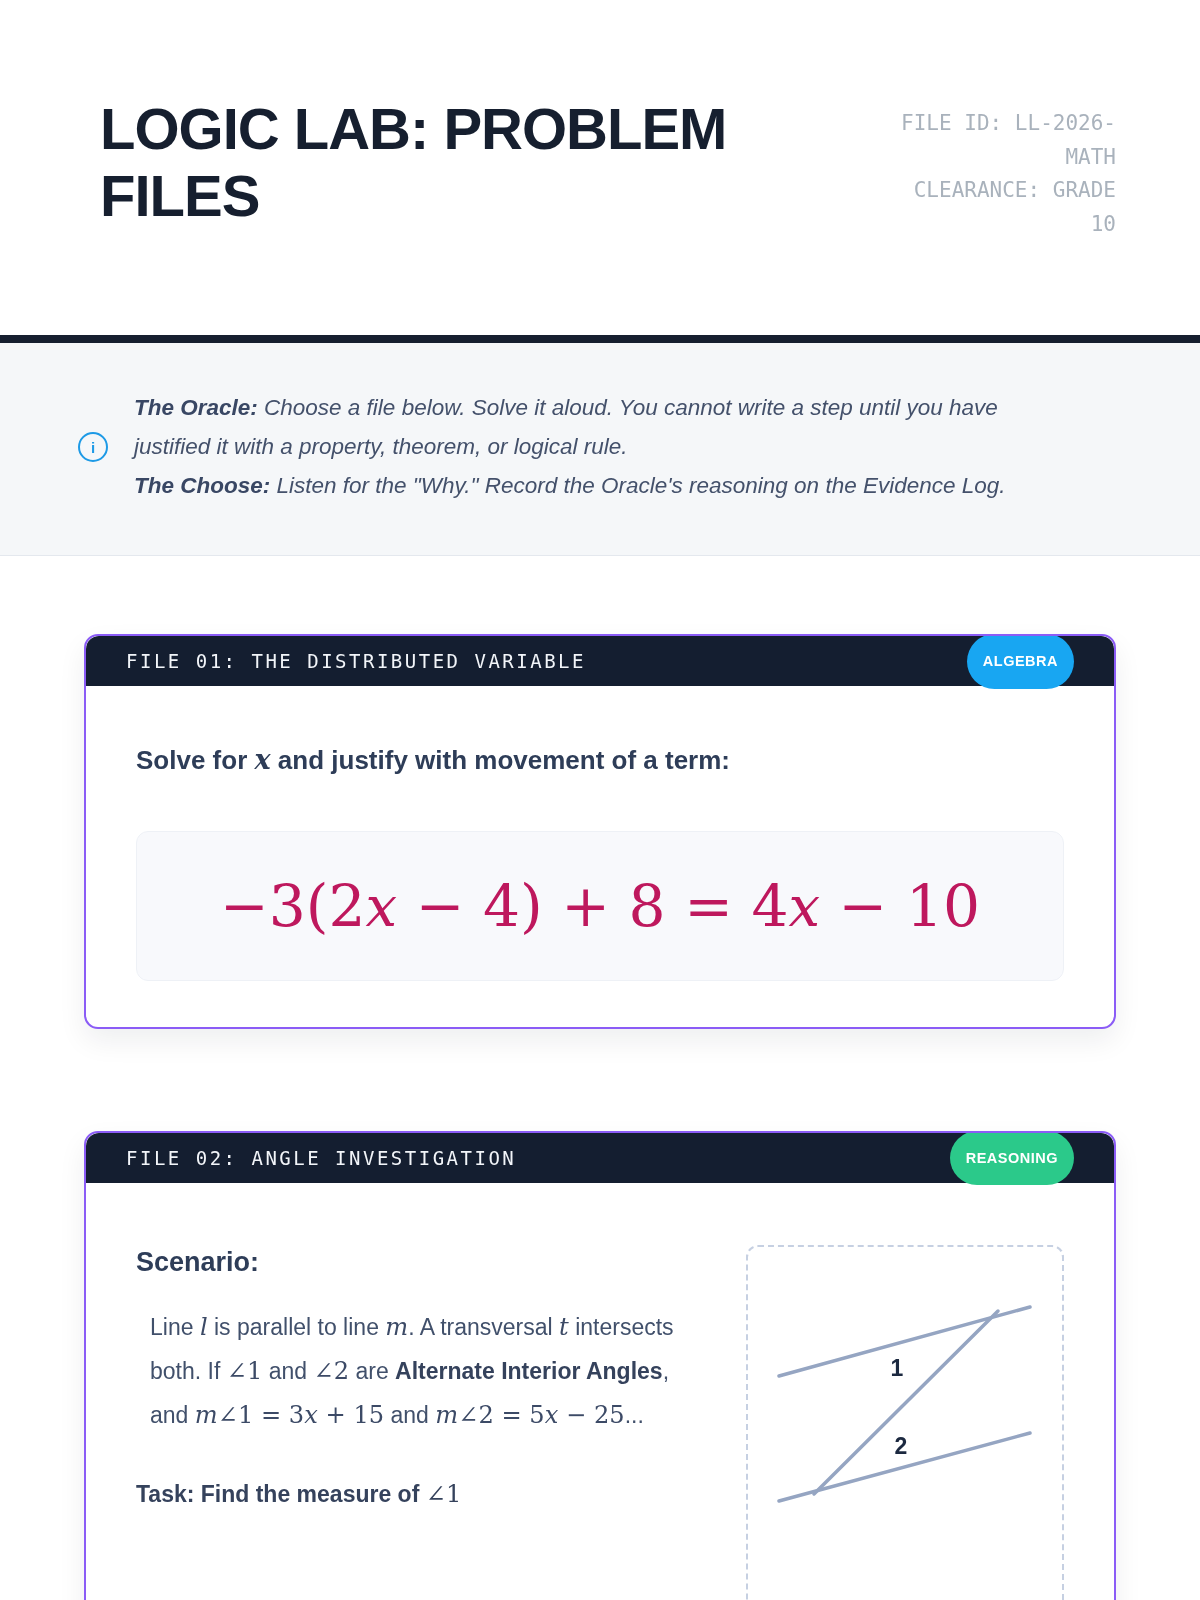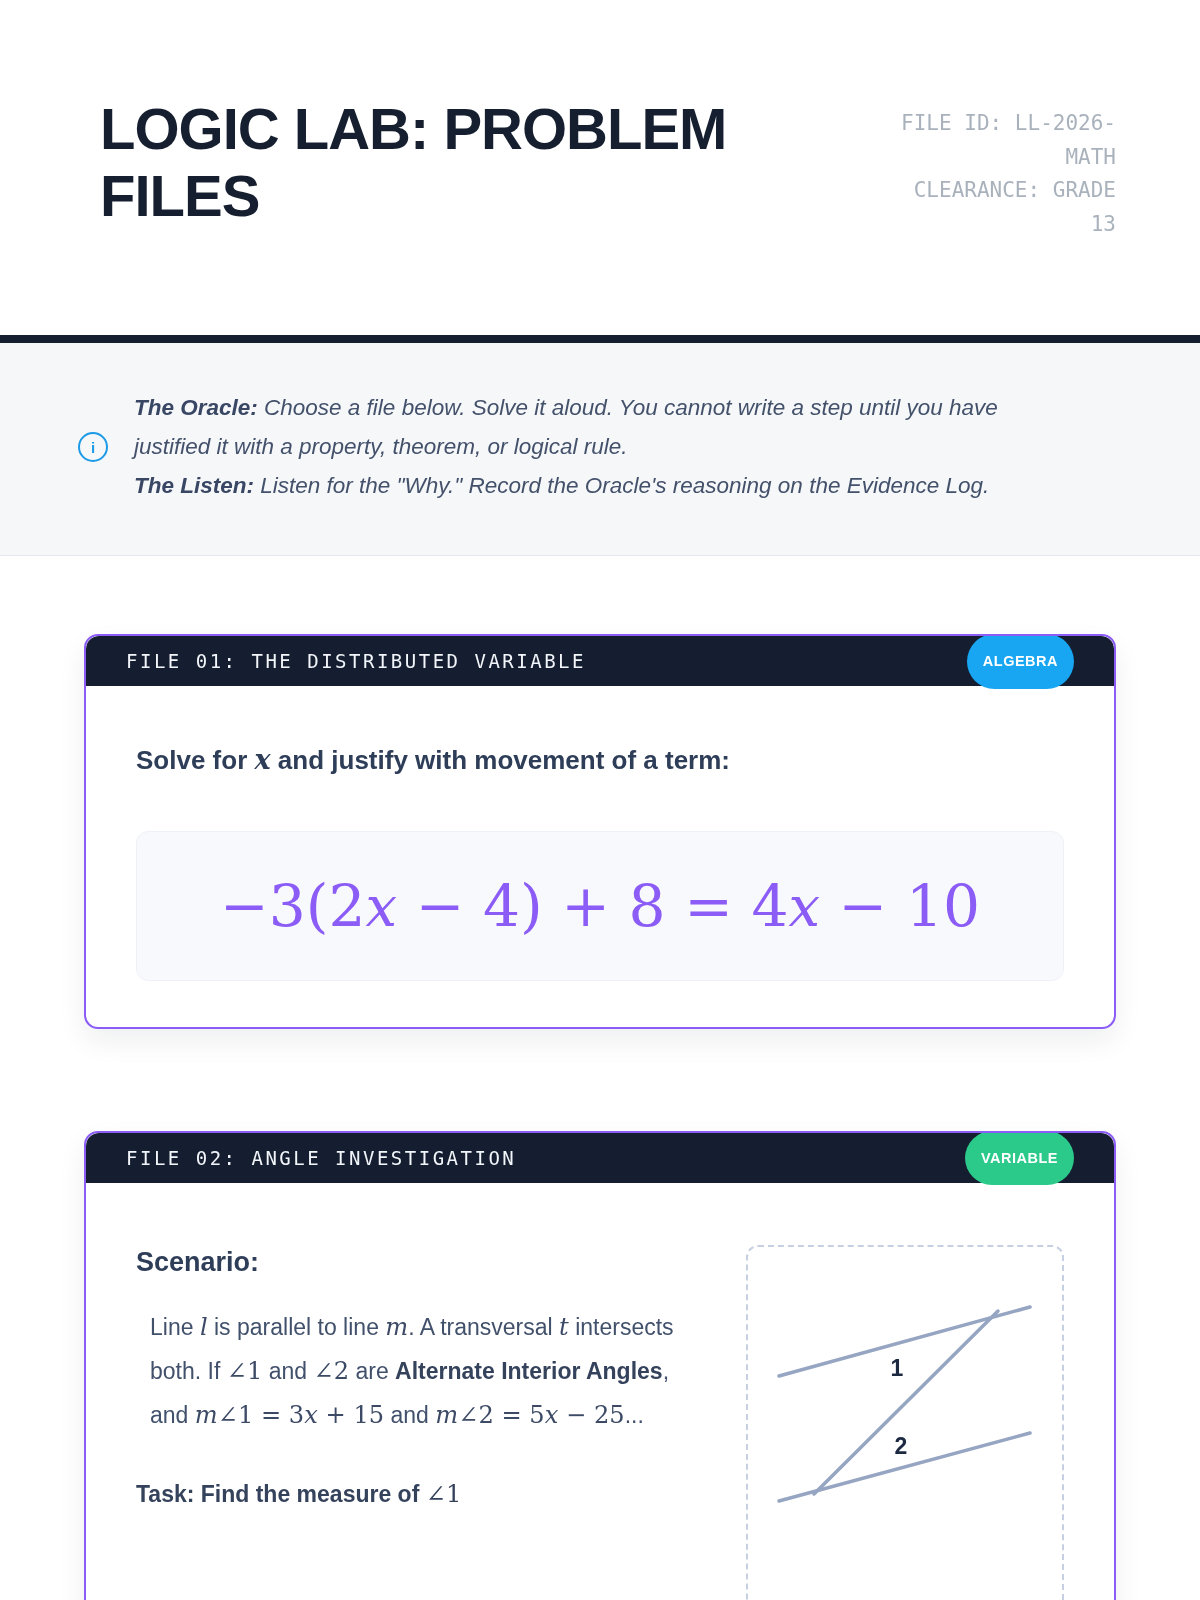--- a/index.html
+++ b/index.html
@@ -66,21 +66,21 @@
   .prompt{margin:0;font-size:26px;font-weight:bold;color:#2e3d58;line-height:1.35;}
   .mv{font-family:"DejaVu Serif","Liberation Serif",serif;font-style:italic;font-weight:normal;font-size:1.04em;}
   .mu{font-family:"DejaVu Serif","Liberation Serif",serif;font-style:normal;font-weight:normal;font-size:1.04em;}
   .prompt .mv{font-weight:bold;}
   .eq-box{
     margin-top:52px;background:#f8f9fc;border:1px solid #eef1f6;border-radius:12px;
     padding:40px 20px;text-align:center;
   }
   .equation{
     font-family:"DejaVu Serif","Liberation Serif",serif;
-    font-size:56px;color:#8b5cf6;white-space:nowrap;
+    font-size:56px;color:#be185d;white-space:nowrap;
   }
   .equation .mv{font-size:1em;}
   .two-col{display:flex;gap:48px;padding-top:62px;min-height:420px;}
   .col-text{flex:0 0 562px;}
   .scenario-heading{margin:0;font-size:27px;font-weight:bold;color:#2e3d58;line-height:1.3;}
   .scenario{
     margin:26px 0 0 14px;font-size:23px;line-height:1.82;color:#41506b;
   }
   .scenario b{color:#35425c;}
   .scenario .mv,.scenario .mu{font-size:1.05em;color:#3c4a66;}
@@ -94,31 +94,31 @@
 </style>
 </head>
 <body>
 
 <header class="masthead">
   <div class="masthead-left">
     <h1 class="page-title">LOGIC LAB: PROBLEM FILES</h1>
   </div>
   <div class="masthead-meta">
     <div>FILE ID: LL-2026-MATH</div>
-    <div>CLEARANCE: GRADE 13</div>
+    <div>CLEARANCE: GRADE 10</div>
   </div>
 </header>
 
 <div class="rule"></div>
 
 <section class="callout">
   <span class="info-icon">i</span>
   <div class="callout-text">
     <p><strong>The Oracle:</strong><span> Choose a file below. Solve it aloud. You cannot write a step until you have justified it with a property, theorem, or logical rule.</span></p>
-    <p><strong>The Listen:</strong><span> Listen for the "Why." Record the Oracle's reasoning on the Evidence Log.</span></p>
+    <p><strong>The Choose:</strong><span> Listen for the "Why." Record the Oracle's reasoning on the Evidence Log.</span></p>
   </div>
 </section>
 
 <main class="content">
 
   <section class="card">
     <div class="card-header">
       <span class="card-title">FILE 01: THE DISTRIBUTED VARIABLE</span>
       <span class="badge" style="background: rgb(24, 166, 242);">ALGEBRA</span>
     </div>
@@ -126,21 +126,21 @@
       <p class="prompt"><span>Solve for </span><span class="mv">x</span><span> and justify with movement of a term:</span></p>
       <div class="eq-box">
         <span class="equation"><span class="mu">−3(2</span><span class="mv">x</span><span class="mu"> − 4) + 8 = 4</span><span class="mv">x</span><span class="mu"> − 10</span></span>
       </div>
     </div>
   </section>
 
   <section class="card">
     <div class="card-header">
       <span class="card-title">FILE 02: ANGLE INVESTIGATION</span>
-      <span class="badge" style="background: rgb(43, 201, 138);">VARIABLE</span>
+      <span class="badge" style="background: rgb(43, 201, 138);">REASONING</span>
     </div>
     <div class="card-body two-col">
       <div class="col-text">
         <h3 class="scenario-heading">Scenario:</h3>
         <p class="scenario"><span>Line </span><span class="mv">l</span><span> is parallel to line </span><span class="mv">m</span><span>. A transversal </span><span class="mv">t</span><span> intersects both. If </span><span class="mu">∠1</span><span> and </span><span class="mu">∠2</span><span> are </span><b>Alternate Interior Angles</b><span>, and </span><span class="mv">m</span><span class="mu">∠1 = 3</span><span class="mv">x</span><span class="mu"> + 15</span><span> and </span><span class="mv">m</span><span class="mu">∠2 = 5</span><span class="mv">x</span><span class="mu"> − 25</span><span>...</span></p>
         <p class="task"><span>Task:</span><span> Find the measure of </span><span class="mu">∠1</span></p>
       </div>
       <div class="diagram-box">
         <svg width="314" height="396" viewBox="0 0 314 396">
           <line x1="31" y1="129" x2="282" y2="60" stroke="#95a5c2" stroke-width="3.5" stroke-linecap="round"></line>

